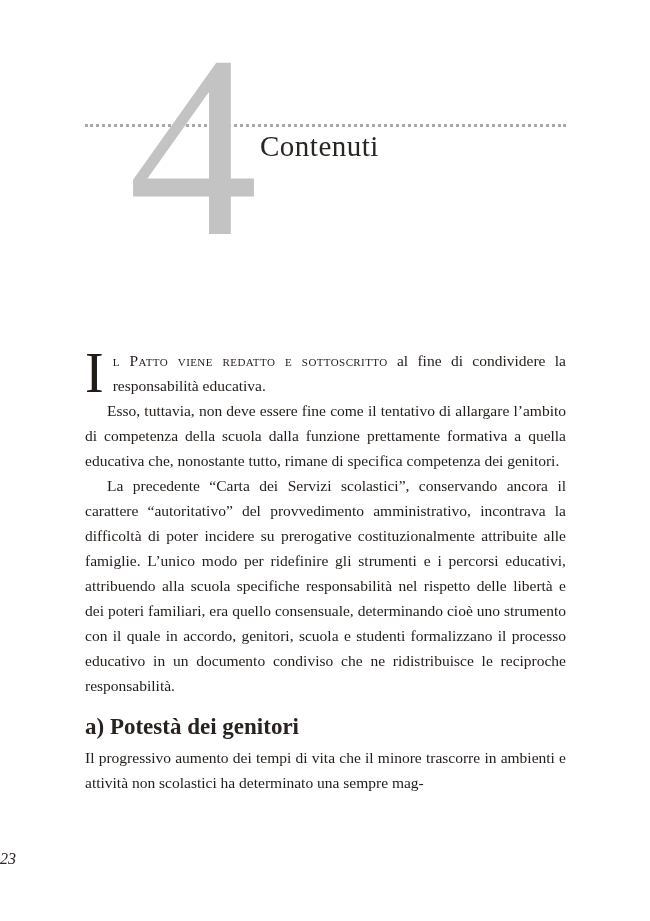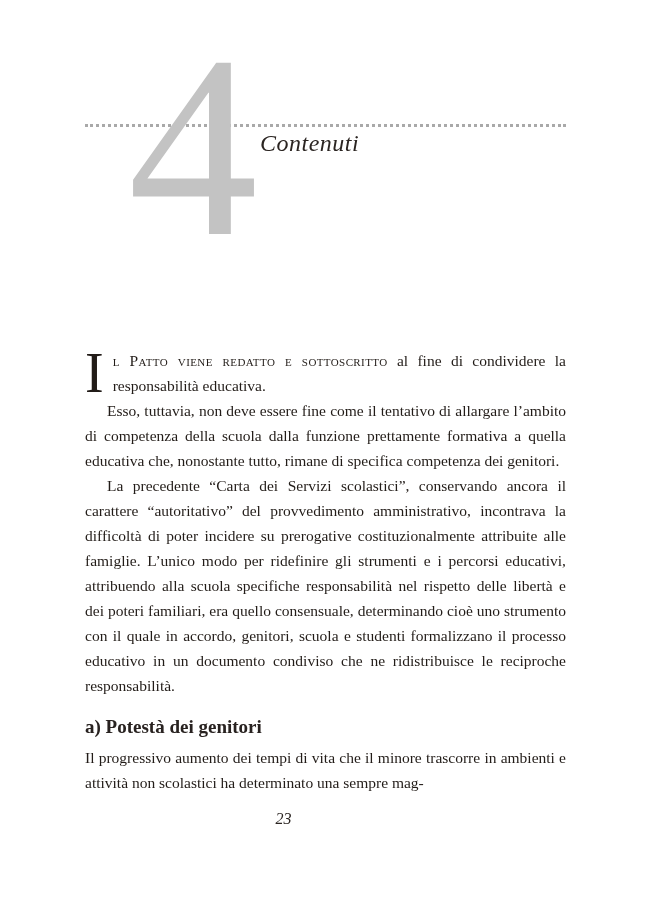--- a/index.html
+++ b/index.html
@@ -36,22 +36,21 @@
     top: 124px;
     height: 0;
     border-top: 3px dotted #a9a9a9;
     z-index: 1;
   }
 
   .chapter-title {
     position: absolute;
     left: 260px;
     top: 130px;
-    font-style: italic;
-    font-size: 24px;
+    font-size: 29px;
     color: #2b2522;
     z-index: 3;
     letter-spacing: 0.5px;
   }
 
   
   .body-text {
     position: absolute;
     left: 85px;
     top: 348px;
@@ -75,33 +74,32 @@
   .smallcaps {
     font-variant: small-caps;
     letter-spacing: 0.4px;
     margin-top: 23px;
   }
 
   .indent { text-indent: 22px; }
 
   .section-heading {
     margin: 16px 0 6px 0 !important;
-    font-size: 19px;
+    font-size: 23px;
     font-weight: bold;
     color: #282220;
     text-align: left;
   }
 
   
   .page-number {
     position: absolute;
     left: 0;
-    top: 810px;
+    top: 850px;
     width: 567px;
-    text-align: center;
     font-style: italic;
     font-size: 16px;
     color: #2b2522;
   }
 </style>
 </head>
 <body>
 
 <div class="page">
 

